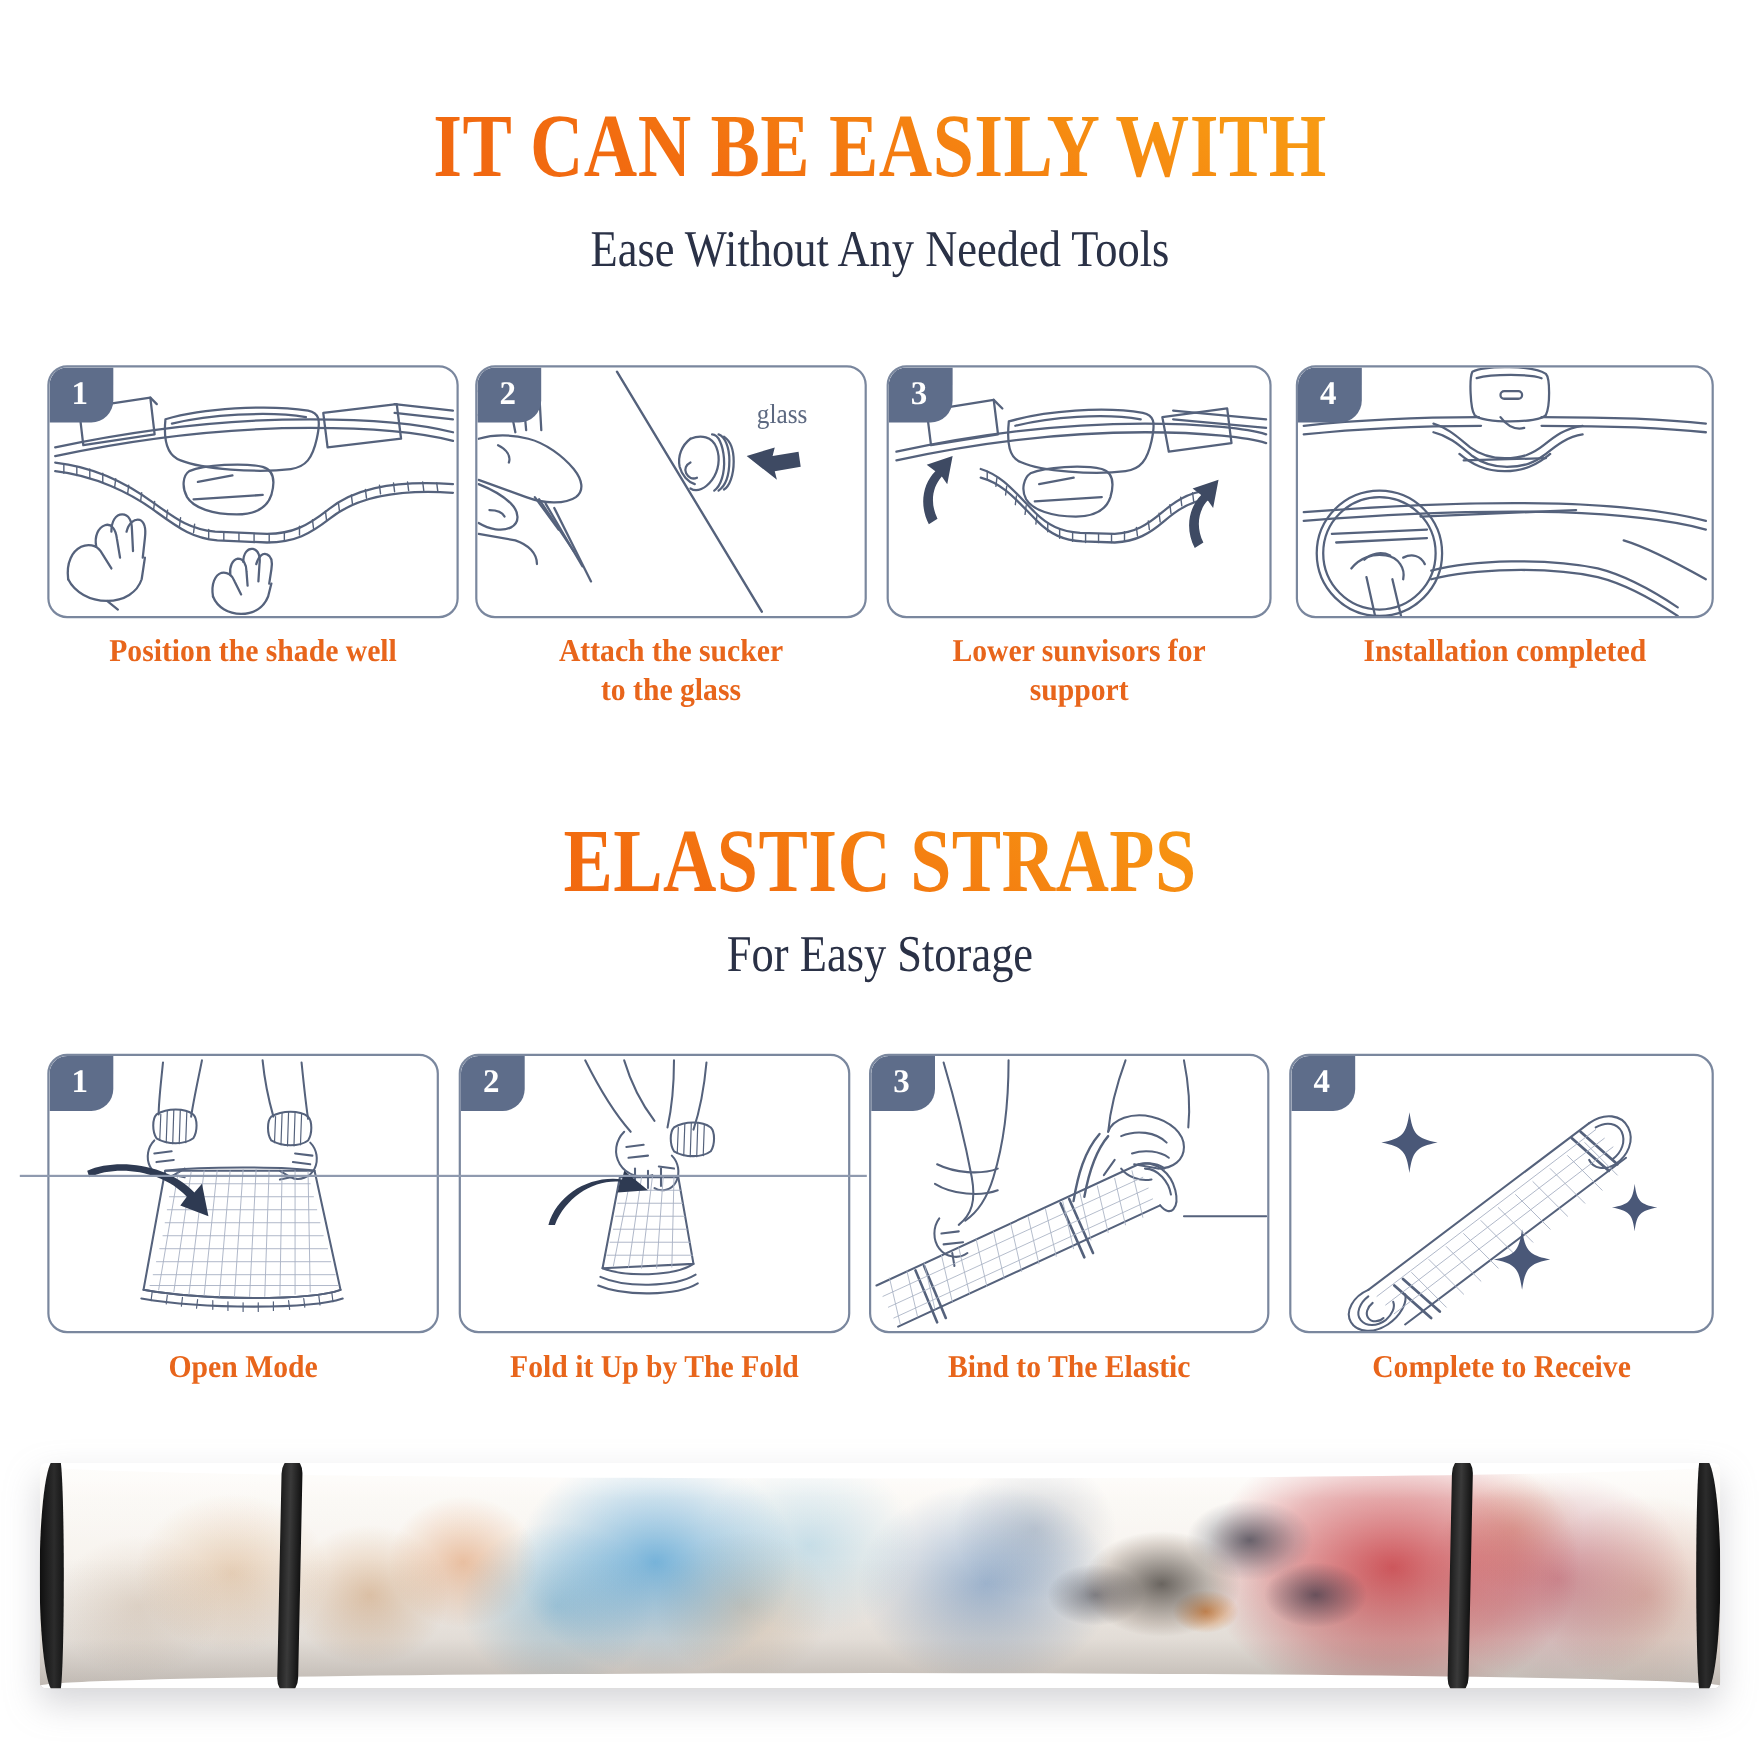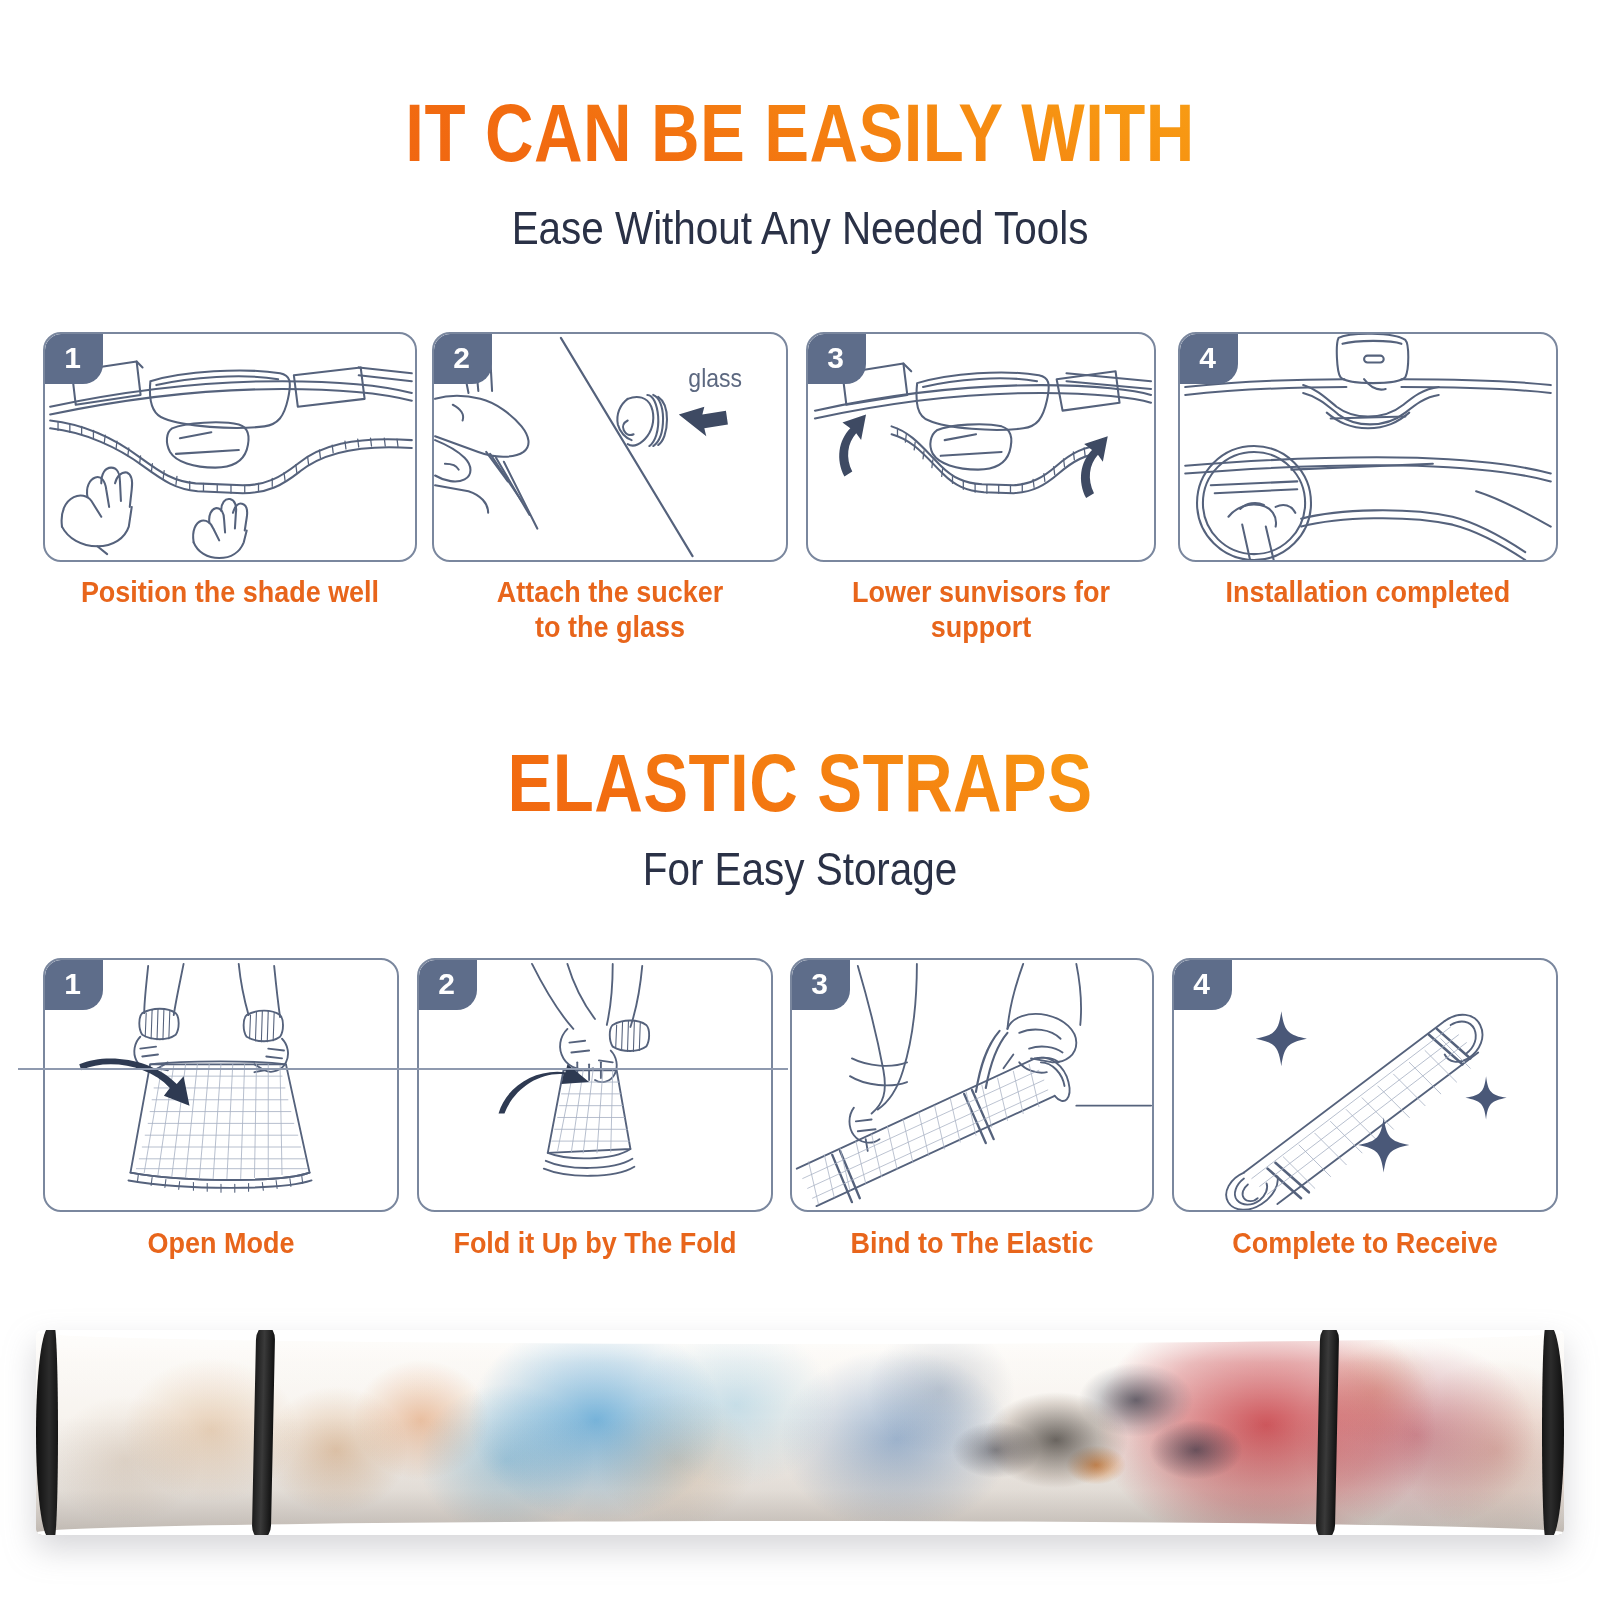--- a/index.html
+++ b/index.html
@@ -10,20 +10,21 @@
     background: #ffffff;
     font-family: "Liberation Sans", sans-serif;
     overflow: hidden;
   }
 
   #page {
     position: relative;
     width: 1600px;
     height: 1236px;
     background: #ffffff;
+    font-family: Liberation Serif, serif;
   }
 
   
   .headline {
     position: absolute;
     left: 0;
     width: 1600px;
     text-align: center;
     font-weight: 700;
     font-stretch: condensed;

